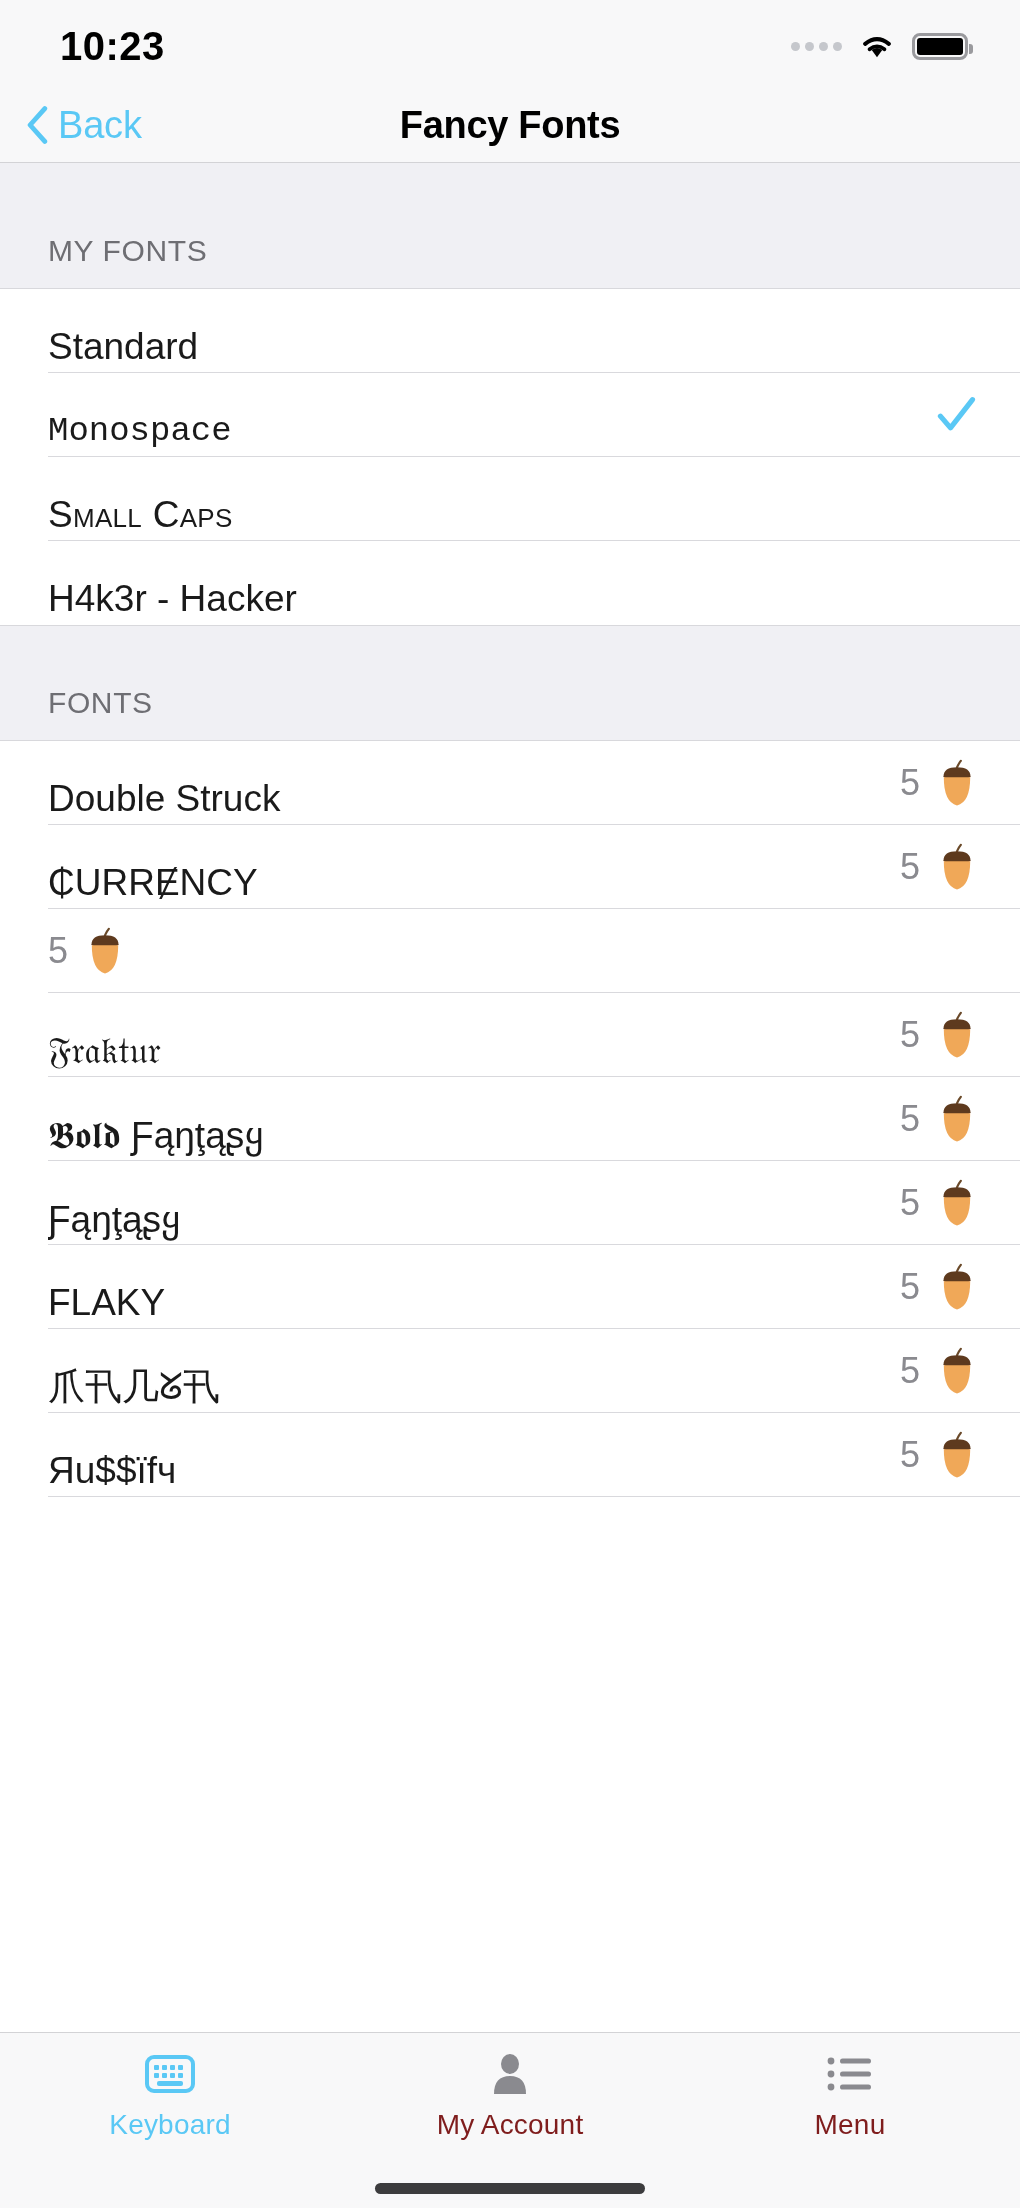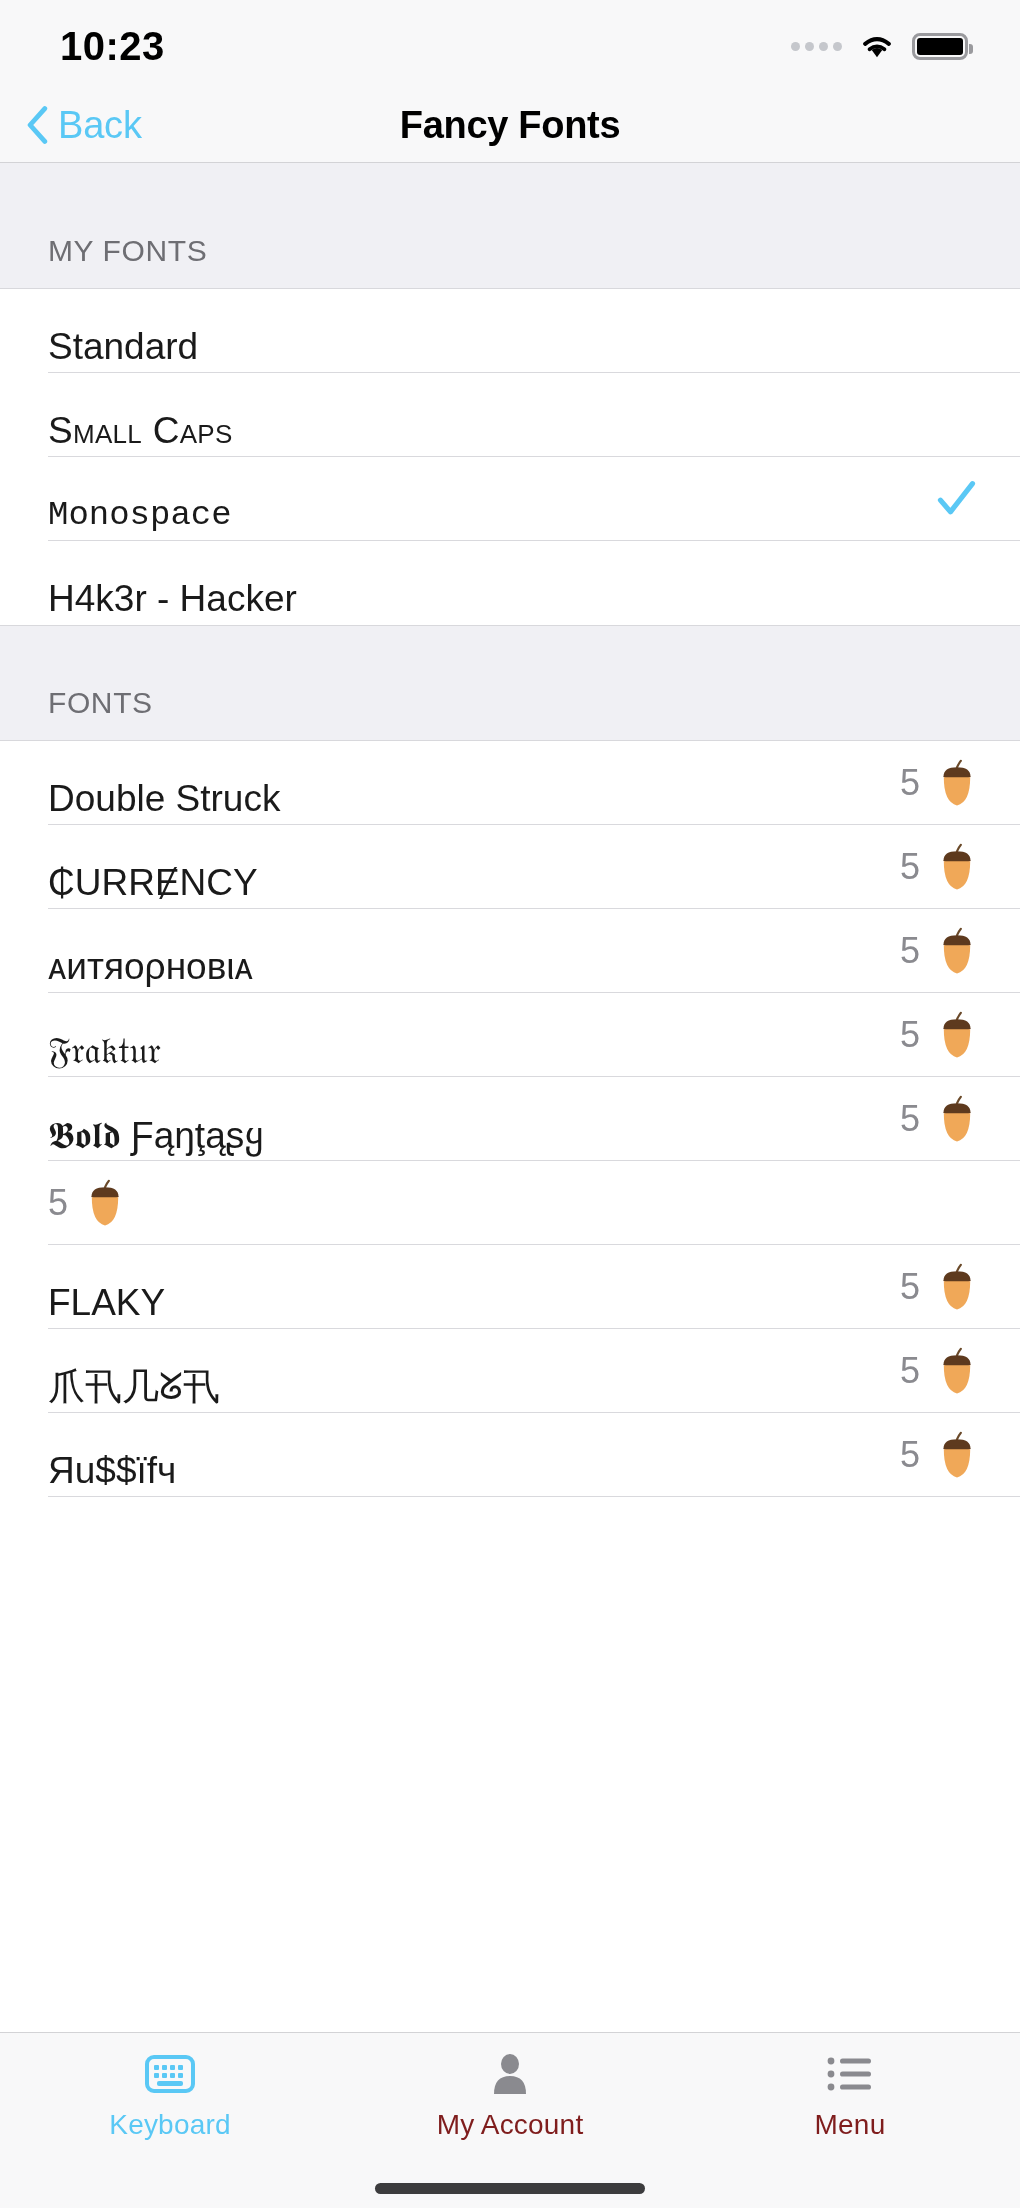--- a/index.html
+++ b/index.html
@@ -200,31 +200,31 @@
     <div class="section-header first">
       <span class="section-header-label">MY FONTS</span>
     </div>
 
     <div class="row">
       <span class="row-label">Standard</span>
       <div class="row-right"></div>
     </div>
 
     <div class="row">
+      <span class="row-label mono">Monospace</span>
+      <div class="row-right">
+        <svg class="checkmark" viewBox="0 0 24 24">
+          <path d="M3.5 12.6 L9 19 L21 3.6" stroke="#5ac8f5" stroke-width="2.8" fill="none" stroke-linecap="round" stroke-linejoin="round"></path>
+        </svg>
+      </div>
+    </div>
+
+    <div class="row">
       <span class="row-label smallcaps">Small Caps</span>
       <div class="row-right"></div>
-    </div>
-
-    <div class="row">
-      <span class="row-label mono">Monospace</span>
-      <div class="row-right">
-        <svg class="checkmark" viewBox="0 0 24 24">
-          <path d="M3.5 12.6 L9 19 L21 3.6" stroke="#5ac8f5" stroke-width="2.8" fill="none" stroke-linecap="round" stroke-linejoin="round"></path>
-        </svg>
-      </div>
     </div>
 
     <div class="row last-in-group">
       <span class="row-label">H4k3r - Hacker</span>
       <div class="row-right"></div>
     </div>
 
     <div class="section-header second">
       <span class="section-header-label">FONTS</span>
     </div>
@@ -249,21 +249,20 @@
         <svg class="acorn" viewBox="0 0 28 32">
           <path d="M14 5.5 Q15.4 2.6 16.6 1.2" stroke="#6b4a2a" stroke-width="1.4" fill="none" stroke-linecap="round"></path>
           <path d="M5 11.8 Q5 5.5 14 5.5 Q23 5.5 23 11.8 Z" fill="#5e3a1e"></path>
           <ellipse cx="14" cy="11.6" rx="9" ry="1.9" fill="#5e3a1e"></ellipse>
           <path d="M5.2 12.2 Q5.2 28.8 14 31 Q22.8 28.8 22.8 12.2 Z" fill="#f0a858"></path>
         </svg>
       </div>
     </div>
 
     <div class="row">
-      <span class="row-label">ᴀиᴛяᴏρнᴏвιᴀ</span>
       <div class="row-right">
         <span class="cost-value">5</span>
         <svg class="acorn" viewBox="0 0 28 32">
           <path d="M14 5.5 Q15.4 2.6 16.6 1.2" stroke="#6b4a2a" stroke-width="1.4" fill="none" stroke-linecap="round"></path>
           <path d="M5 11.8 Q5 5.5 14 5.5 Q23 5.5 23 11.8 Z" fill="#5e3a1e"></path>
           <ellipse cx="14" cy="11.6" rx="9" ry="1.9" fill="#5e3a1e"></ellipse>
           <path d="M5.2 12.2 Q5.2 28.8 14 31 Q22.8 28.8 22.8 12.2 Z" fill="#f0a858"></path>
         </svg>
       </div>
     </div>
@@ -288,20 +287,21 @@
         <svg class="acorn" viewBox="0 0 28 32">
           <path d="M14 5.5 Q15.4 2.6 16.6 1.2" stroke="#6b4a2a" stroke-width="1.4" fill="none" stroke-linecap="round"></path>
           <path d="M5 11.8 Q5 5.5 14 5.5 Q23 5.5 23 11.8 Z" fill="#5e3a1e"></path>
           <ellipse cx="14" cy="11.6" rx="9" ry="1.9" fill="#5e3a1e"></ellipse>
           <path d="M5.2 12.2 Q5.2 28.8 14 31 Q22.8 28.8 22.8 12.2 Z" fill="#f0a858"></path>
         </svg>
       </div>
     </div>
 
     <div class="row">
+      <span class="row-label">Ƒąŋţąʂყ</span>
       <div class="row-right">
         <span class="cost-value">5</span>
         <svg class="acorn" viewBox="0 0 28 32">
           <path d="M14 5.5 Q15.4 2.6 16.6 1.2" stroke="#6b4a2a" stroke-width="1.4" fill="none" stroke-linecap="round"></path>
           <path d="M5 11.8 Q5 5.5 14 5.5 Q23 5.5 23 11.8 Z" fill="#5e3a1e"></path>
           <ellipse cx="14" cy="11.6" rx="9" ry="1.9" fill="#5e3a1e"></ellipse>
           <path d="M5.2 12.2 Q5.2 28.8 14 31 Q22.8 28.8 22.8 12.2 Z" fill="#f0a858"></path>
         </svg>
       </div>
     </div>

